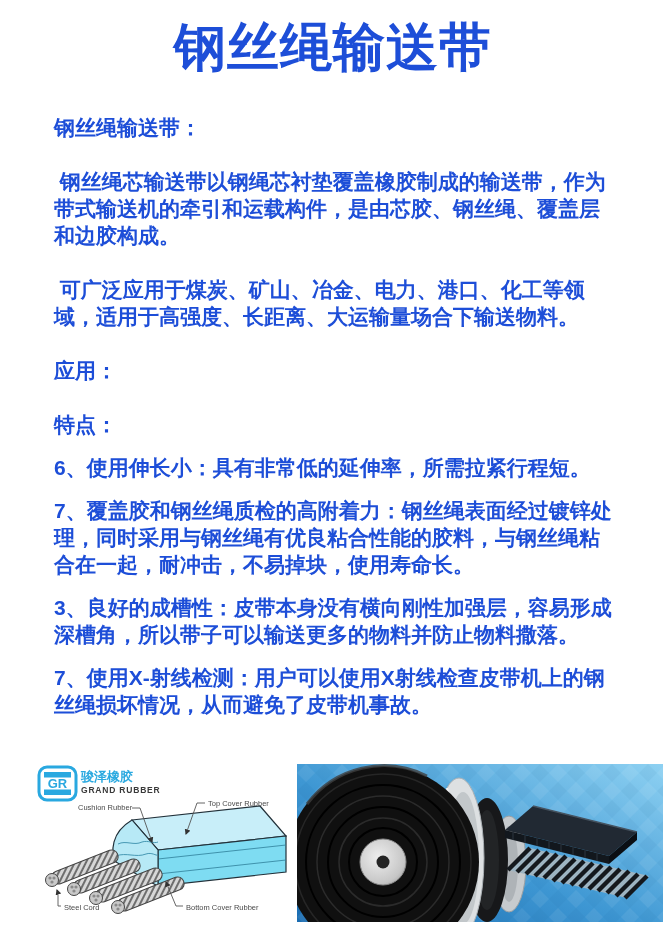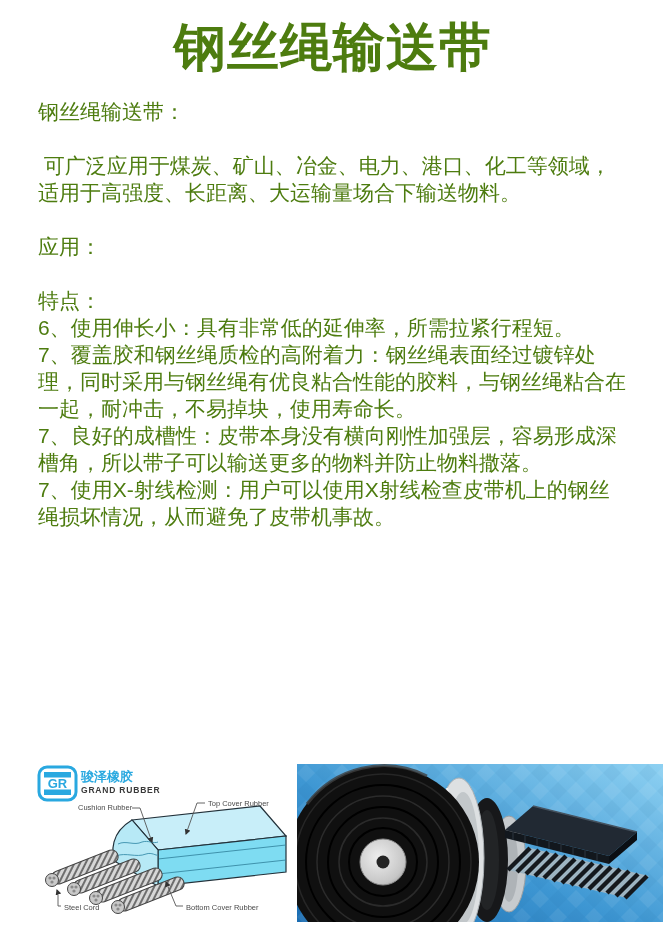--- a/index.html
+++ b/index.html
@@ -1,63 +1,65 @@
 <!DOCTYPE html>
 <html><head>
 <meta charset="utf-8">
 <style>
   html,body{margin:0;padding:0;background:#ffffff;}
   .page{
     position:relative;
     width:666px;height:930px;
     background:#ffffff;
     font-family:"Liberation Sans","DejaVu Sans",sans-serif;
-    color:#4d7c0f;
+    color:#1d4ed8;
     overflow:hidden;
   }
   .title{
     margin:0;
     padding-top:6px;
     text-align:center;
     font-size:52px;
     line-height:82px;
     font-weight:700;
     letter-spacing:1px;
   }
   .content{
     padding:10px 36px 0 38px;
     font-size:21px;
     line-height:27px;
   }
   .content p{
-    margin:0;
+    margin:16px;
     white-space:pre-wrap;
     word-break:break-all;
+    font-weight:bold;
   }
   .content p.sp{margin-bottom:27px;}
   .figures{position:absolute;left:1px;top:762px;width:666px;height:162px;}
   .fig-left{position:absolute;left:33px;top:0;}
   .fig-right{position:absolute;left:296px;top:2px;}
   svg text{font-family:"Liberation Sans","DejaVu Sans",sans-serif;}
 </style>
 </head>
 <body>
 
 <div class="page">
 
   <h1 class="title">钢丝绳输送带</h1>
 
   <div class="content">
     <p class="sp">钢丝绳输送带：</p>
+    <p class="sp"> 钢丝绳芯输送带以钢绳芯衬垫覆盖橡胶制成的输送带，作为带式输送机的牵引和运载构件，是由芯胶、钢丝绳、覆盖层和边胶构成。</p>
     <p class="sp"> 可广泛应用于煤炭、矿山、冶金、电力、港口、化工等领域，适用于高强度、长距离、大运输量场合下输送物料。</p>
     <p class="sp">应用：</p>
     <p>特点：</p>
     <p>6、使用伸长小：具有非常低的延伸率，所需拉紧行程短。</p>
     <p>7、覆盖胶和钢丝绳质检的高附着力：钢丝绳表面经过镀锌处理，同时采用与钢丝绳有优良粘合性能的胶料，与钢丝绳粘合在一起，耐冲击，不易掉块，使用寿命长。</p>
-    <p>7、良好的成槽性：皮带本身没有横向刚性加强层，容易形成深槽角，所以带子可以输送更多的物料并防止物料撒落。</p>
+    <p>3、良好的成槽性：皮带本身没有横向刚性加强层，容易形成深槽角，所以带子可以输送更多的物料并防止物料撒落。</p>
     <p>7、使用X-射线检测：用户可以使用X射线检查皮带机上的钢丝绳损坏情况，从而避免了皮带机事故。</p>
   </div>
 
   <div class="figures">
 
     <svg class="fig-left" width="258" height="162" viewBox="0 0 258 162">
       <defs>
         <pattern id="hatch" width="5" height="5" patternUnits="userSpaceOnUse" patternTransform="rotate(48)">
           <rect width="5" height="5" fill="#d7d7d7"></rect>
           <line x1="1" y1="0" x2="1" y2="5" stroke="#6e6e6e" stroke-width="2"></line>

